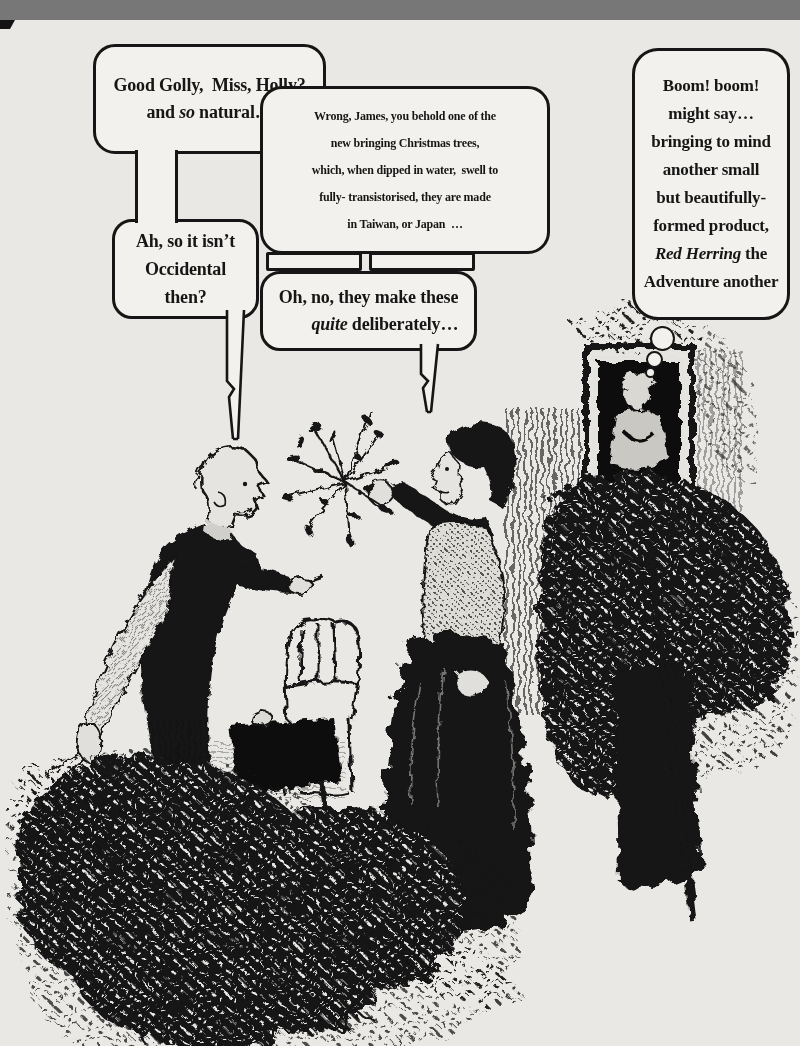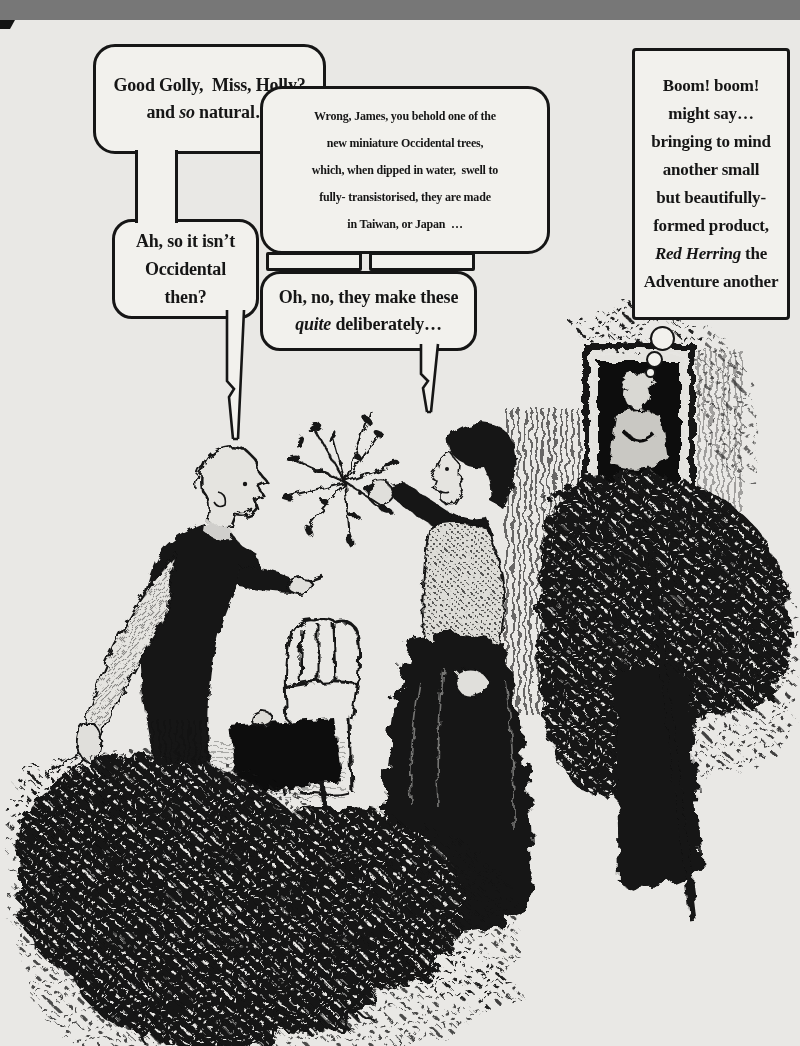--- a/index.html
+++ b/index.html
@@ -19,23 +19,23 @@
     text-align:center; font-weight:bold;
   }
   .bubble .line{white-space:pre; letter-spacing:-0.2px;}
   .bubble .it{font-style:italic;}
   .b1{left:93px; top:24px; width:233px; height:110px; border-radius:22px; font-size:18px;}
   .b1 .line{line-height:27px;}
   .b2{left:112px; top:199px; width:147px; height:100px; border-radius:20px; font-size:18px;}
   .b2 .line{line-height:28px;}
   .b3{left:260px; top:66px; width:290px; height:168px; border-radius:22px; font-size:12px;}
   .b3 .line{line-height:27px;}
-  .b4{left:260px; top:251px; width:217px; height:80px; border-radius:20px; font-size:18px;}
+  .b4{left:260px; top:251px; width:217px; height:80px; border-radius:20px; font-size:18px;text-align:right;}
   .b4 .line{line-height:27px;}
-  .b5{left:632px; top:28px; width:158px; height:272px; border-radius:4px; font-size:17px;}
+  .b5{left:632px; top:28px; width:158px; height:272px; border-radius:26px; font-size:17px;}
   .b5 .line{line-height:28px;}
   .tail-rect{
     position:absolute; z-index:3; box-sizing:border-box; background:var(--bubble);
     border-left:3px solid var(--ink); border-right:3px solid var(--ink);
   }
   .stub{
     position:absolute; z-index:3; box-sizing:border-box; background:var(--bubble);
     border:3px solid var(--ink); border-radius:2px;
   }
   .thought-circle{
@@ -205,21 +205,21 @@
   <div class="bubble b2">
     <div class="bubble-text">
         <div class="line"><span>Ah, so it isn’t</span></div>
         <div class="line"><span>Occidental</span></div>
         <div class="line"><span>then?</span></div>
       </div>
   </div>
   <div class="bubble b3">
     <div class="bubble-text">
         <div class="line"><span>Wrong, James, you behold one of the</span></div>
-        <div class="line"><span>new miniature Occidental trees,</span></div>
+        <div class="line"><span>new bringing Christmas trees,</span></div>
         <div class="line"><span>which, when dipped in water,  swell to</span></div>
         <div class="line"><span>fully- transistorised, they are made</span></div>
         <div class="line"><span>in Taiwan, or Japan  …</span></div>
       </div>
   </div>
   <div class="bubble b4">
     <div class="bubble-text">
         <div class="line"><span>Oh, no, they make these</span></div>
         <div class="line"><span class="it">quite</span><span> deliberately…</span></div>
       </div>

